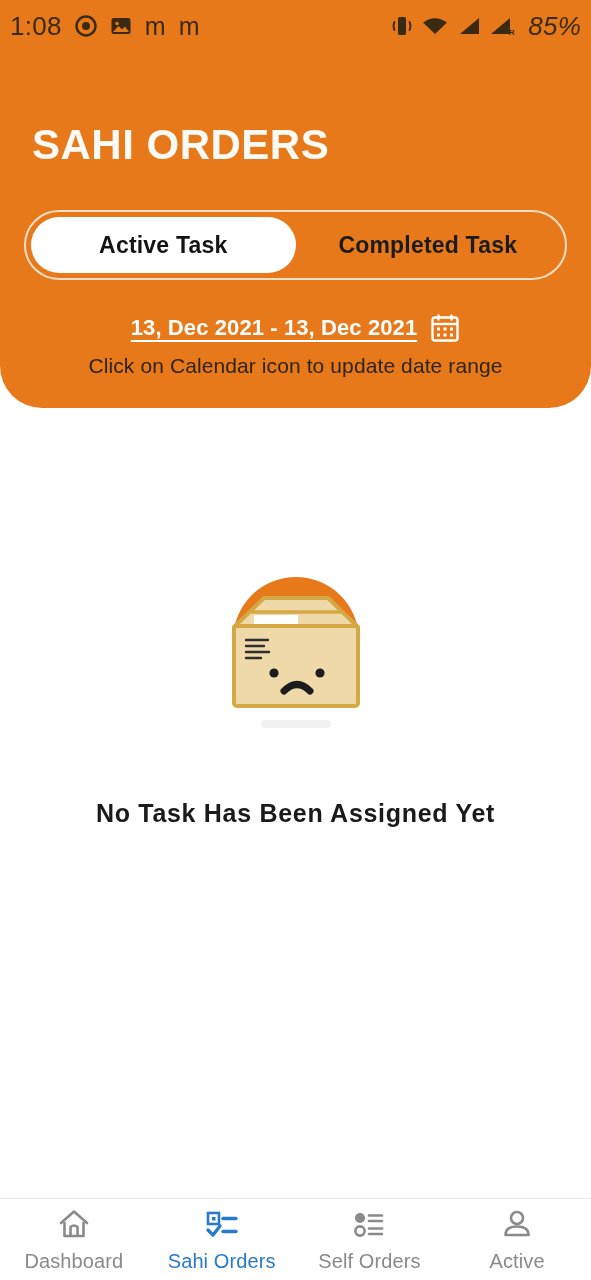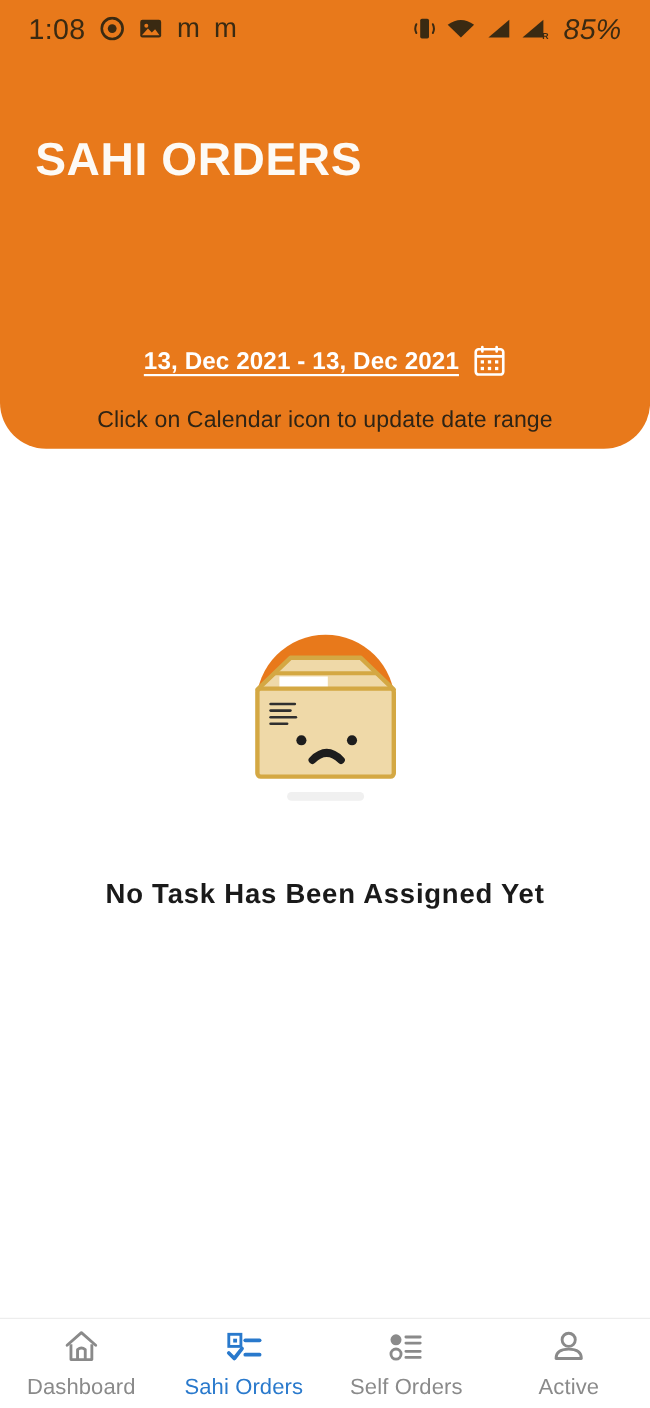--- a/index.html
+++ b/index.html
@@ -16,21 +16,21 @@
     position:absolute; left:0; top:0; width:591px; height:408px;
     background:#E8791B;
     border-bottom-left-radius:42px;
     border-bottom-right-radius:42px;
   }
 
   
   .statusbar {
     position:absolute; left:0; top:0; width:591px; height:52px;
     display:flex; align-items:center; justify-content:space-between;
-    padding:0 26px;
+    padding:0 10px;
   }
   .sb-left { display:flex; align-items:center; gap:13px; }
   .sb-right { display:flex; align-items:center; gap:9px; }
   .sb-time {
     color:#3a2a12; font-size:26px; font-weight:400;
     letter-spacing:0.3px; line-height:1;
   }
   .sb-glyph { color:#3a2a12; font-size:25px; line-height:1; display:block; }
   .sb-battery {
     color:#3a2a12; font-size:26px; font-weight:400;
@@ -70,21 +70,21 @@
     display:flex; align-items:center; justify-content:center; gap:13px;
   }
   .date-text {
     color:#ffffff; font-size:22px; font-weight:bold;
     text-decoration:underline; text-underline-offset:5px;
     letter-spacing:0.1px;
   }
   .cal-icon { display:block; cursor:pointer; }
   .date-hint {
     position:absolute; left:0; top:354px; width:591px; text-align:center;
-    color:#2f2415; font-size:21px; font-weight:400; letter-spacing:0.1px;margin-top:16px;
+    color:#2f2415; font-size:21px; font-weight:400; letter-spacing:0.1px;
   }
 
   
   .empty {
     position:absolute; left:0; top:560px; width:591px;
     display:flex; flex-direction:column; align-items:center;
   }
   .empty-art { position:relative; width:180px; height:200px; }
   .empty-art svg { display:block; }
   .empty-title {
@@ -156,20 +156,24 @@
             <path d="M20 2 L20 18 L1 18 Z" fill="#3a2a12"></path>
             <text x="19" y="19" font-family="Liberation Sans, sans-serif" font-size="8" font-weight="bold" fill="#3a2a12">R</text>
           </svg>
         </span>
         <span class="sb-battery">85%</span>
       </div>
     </div>
 
     <div class="app-title">SAHI ORDERS</div>
 
+    <div class="tabs">
+      <div class="tab active">Active Task</div>
+      <div class="tab">Completed Task</div>
+    </div>
 
     <div class="date-row">
       <span class="date-text">13, Dec 2021 - 13, Dec 2021</span>
       <span>
         <svg class="cal-icon" width="30" height="30" viewBox="0 0 30 30">
           <rect x="2.5" y="4.5" width="25" height="23" rx="2.6" fill="none" stroke="#ffffff" stroke-width="2.4"></rect>
           <path d="M2.5 11 L27.5 11" stroke="#ffffff" stroke-width="2.4"></path>
           <path d="M8.5 2.5 L8.5 6.5 M21.5 2.5 L21.5 6.5" stroke="#ffffff" stroke-width="2.4" stroke-linecap="round"></path>
           <g fill="#ffffff">
             <rect x="7" y="14.5" width="3" height="3"></rect>

